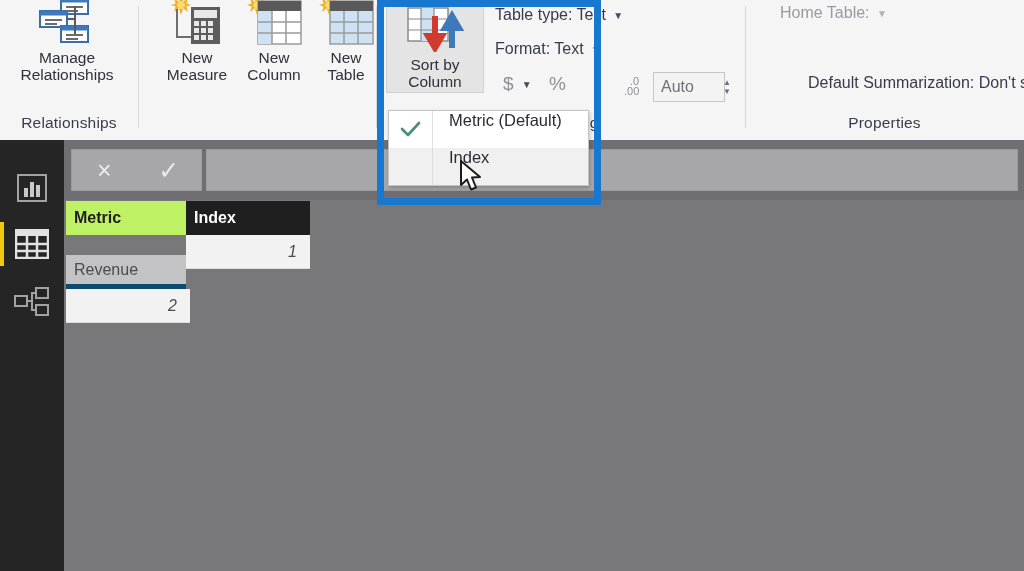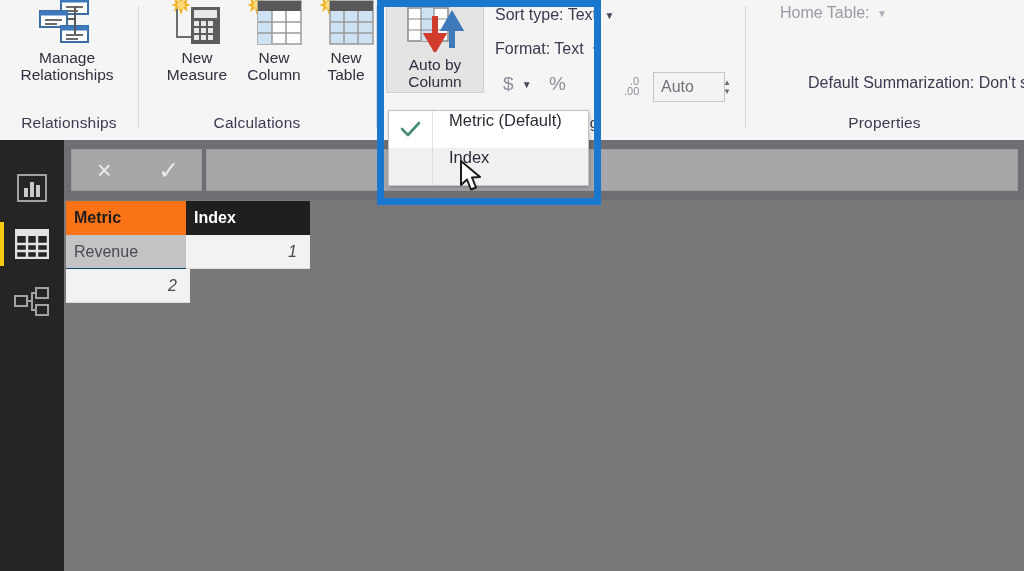--- a/index.html
+++ b/index.html
@@ -246,35 +246,36 @@
     box-sizing: border-box;
     height: 34px;
     display: flex;
     align-items: center;
     font-size: 16px;
   }
   .col-metric { width: 120px; padding-left: 8px; }
   .col-index  { width: 124px; padding-right: 13px; justify-content: flex-end; }
 
   .hdr-metric {
-    background: #f97316;
+    background: #bef264;
     color: #1d1d1d;
     font-weight: bold;
   }
   .hdr-index {
     background: #1f1f1f;
     color: #ffffff;
     font-weight: bold;
     justify-content: flex-start;
     padding-left: 8px;
   }
   .cell-metric {
     background: #c3c3c5;
     color: #4b4b50;
-    border-bottom: 1px solid #0c4a6e;
+    border-bottom: 5px solid #0c4a6e;
+    margin-top: 20px;
   }
   .cell-index {
     background: #f2f2f2;
     color: #4a4a4f;
     font-style: italic;
     border-bottom: 1px solid #dcdcdc;
   }
 
   
   .cursor {
@@ -417,26 +418,26 @@
             <g stroke="#8a8a8a" stroke-width="1.2">
               <line x1="17" y1="2" x2="17" y2="35"></line>
                 <line x1="30" y1="2" x2="30" y2="35"></line>
               <line x1="4" y1="13" x2="44" y2="13"></line>
                 <line x1="4" y1="24" x2="44" y2="24"></line>
             </g>
             <path d="M31 10 L31 32 M31 42 L24 30 L38 30 Z" fill="#d13b2e" stroke="#d13b2e" stroke-width="6" stroke-linecap="butt"></path>
             <path d="M48 42 L48 20 M48 10 L41 22 L55 22 Z" fill="#3e79bb" stroke="#3e79bb" stroke-width="6" stroke-linecap="butt"></path>
           </svg>
         </div>
-        <div class="lbl">Auto by
+        <div class="lbl">Sort by
 Column</div>
       </div>
 
       <div class="fmt-line" style="left:495px; top:6px;">
-        <span>Sort type:</span>
+        <span>Table type:</span>
         <span>Text</span>
         <span class="caret">▼</span>
       </div>
       <div class="fmt-line" style="left:495px; top:40px;">
         <span>Format:</span>
         <span>Text</span>
         <span class="caret">▼</span>
       </div>
 
       <div class="small-btn" style="left:503px; top:73px;">
@@ -464,21 +465,20 @@
         <span class="caret dim">▼</span>
       </div>
       <div class="fmt-line" style="left:780px; top:74px;margin-left:28px;">
         <span>Default Summarization:</span>
         <span>Don't su</span>
       </div>
     </div>
 
     <div class="grp-label-row">
       <div class="grp-label" style="left:0px; width:138px;">Relationships</div>
-      <div class="grp-label" style="left:138px; width:238px;">Calculations</div>
       <div class="grp-label" style="left:376px; width:369px;">Formatting</div>
       <div class="grp-label" style="left:745px; width:279px;">Properties</div>
     </div>
   </div>
 
   <div class="sort-menu" style="left:388px; top:110px; width:199px;">
     <div class="sort-item">
       <div class="chkcell">
         <svg width="21" height="17" viewBox="0 0 21 17">
           <path d="M2 8 L8 14 L19 2" fill="none" stroke="#4b8c7a" stroke-width="2.6" stroke-linecap="round" stroke-linejoin="round"></path>

